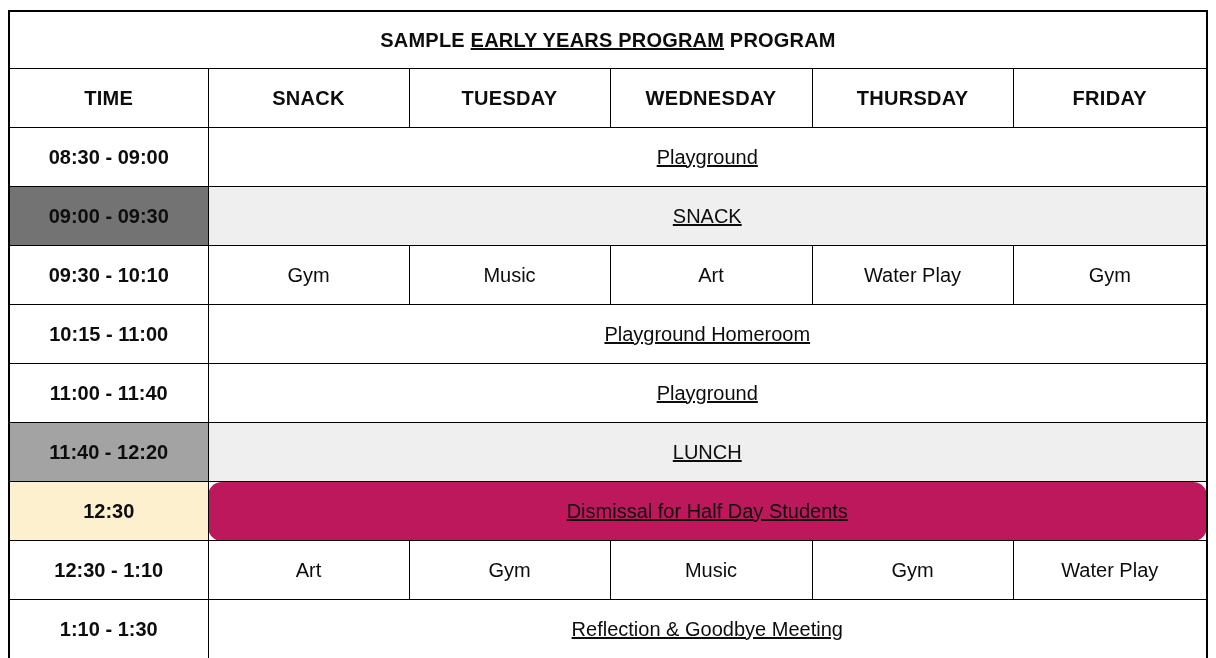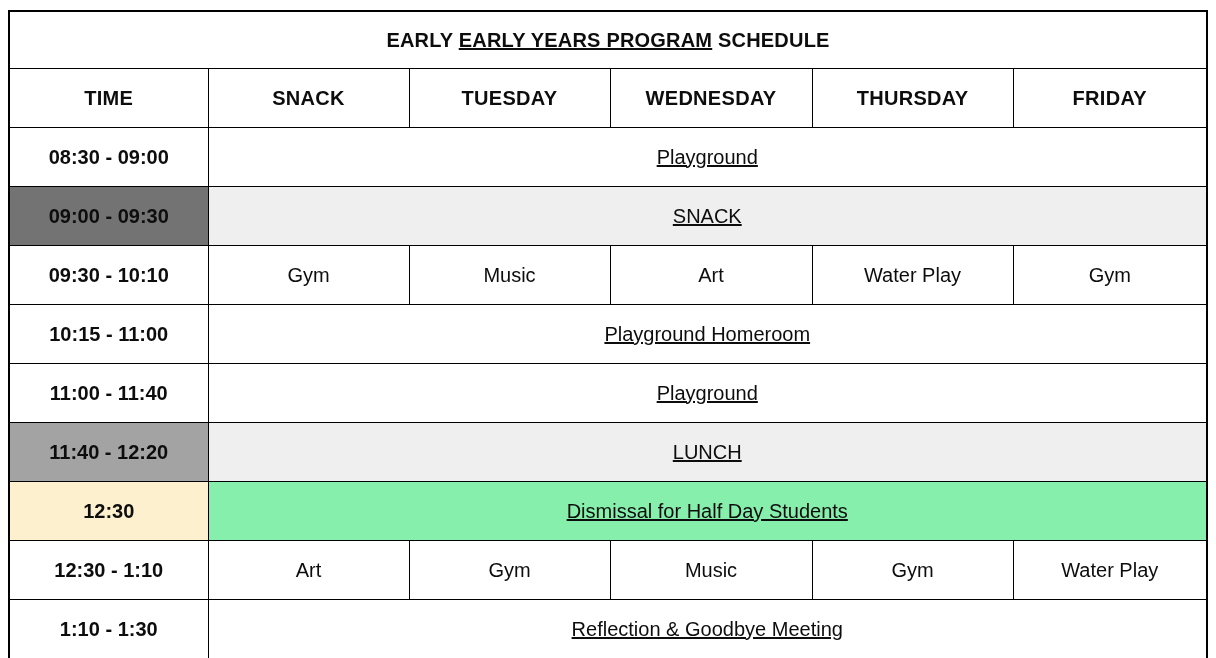--- a/index.html
+++ b/index.html
@@ -90,21 +90,21 @@
       <col class="c-time">
       <col class="c-day">
       <col class="c-day">
       <col class="c-day-wed">
       <col class="c-day">
       <col class="c-day-last">
     </colgroup>
     <tbody>
       <tr>
         <td class="title-cell" colspan="6">
-          <span>EARLY </span><span class="title-underline">EARLY YEARS PROGRAM</span><span> SCHEDULE</span>
+          <span>SAMPLE </span><span class="title-underline">EARLY YEARS PROGRAM</span><span> PROGRAM</span>
         </td>
       </tr>
       <tr id="header-row">
           <td class="day-head">TIME</td>
           <td class="day-head">SNACK</td>
           <td class="day-head">TUESDAY</td>
           <td class="day-head">WEDNESDAY</td>
           <td class="day-head">THURSDAY</td>
           <td class="day-head">FRIDAY</td>
         </tr>
@@ -131,21 +131,21 @@
         <tr class="body-row">
           <td class="time-cell">11:00 - 11:40</td>
           <td class="span-cell" colspan="5">Playground</td>
         </tr>
         <tr class="body-row tint-gray">
           <td class="time-cell" style="background: #a3a3a3;">11:40 - 12:20</td>
           <td class="span-cell" colspan="5" style="background: rgb(239, 239, 239); margin-left: 9px;">LUNCH</td>
         </tr>
         <tr class="body-row tint-cream">
           <td class="time-cell" style="background: rgb(252, 240, 206);">12:30</td>
-          <td class="span-cell" colspan="5" style="background: #86efac;">Dismissal for Half Day Students</td>
+          <td class="span-cell" colspan="5" style="background: #be185d; border-radius: 14px;">Dismissal for Half Day Students</td>
         </tr>
         <tr class="body-row">
           <td class="time-cell">12:30 - 1:10</td>
           <td>Art</td>
           <td>Gym</td>
           <td>Music</td>
           <td>Gym</td>
           <td>Water Play</td>
         </tr>
         <tr class="body-row">

